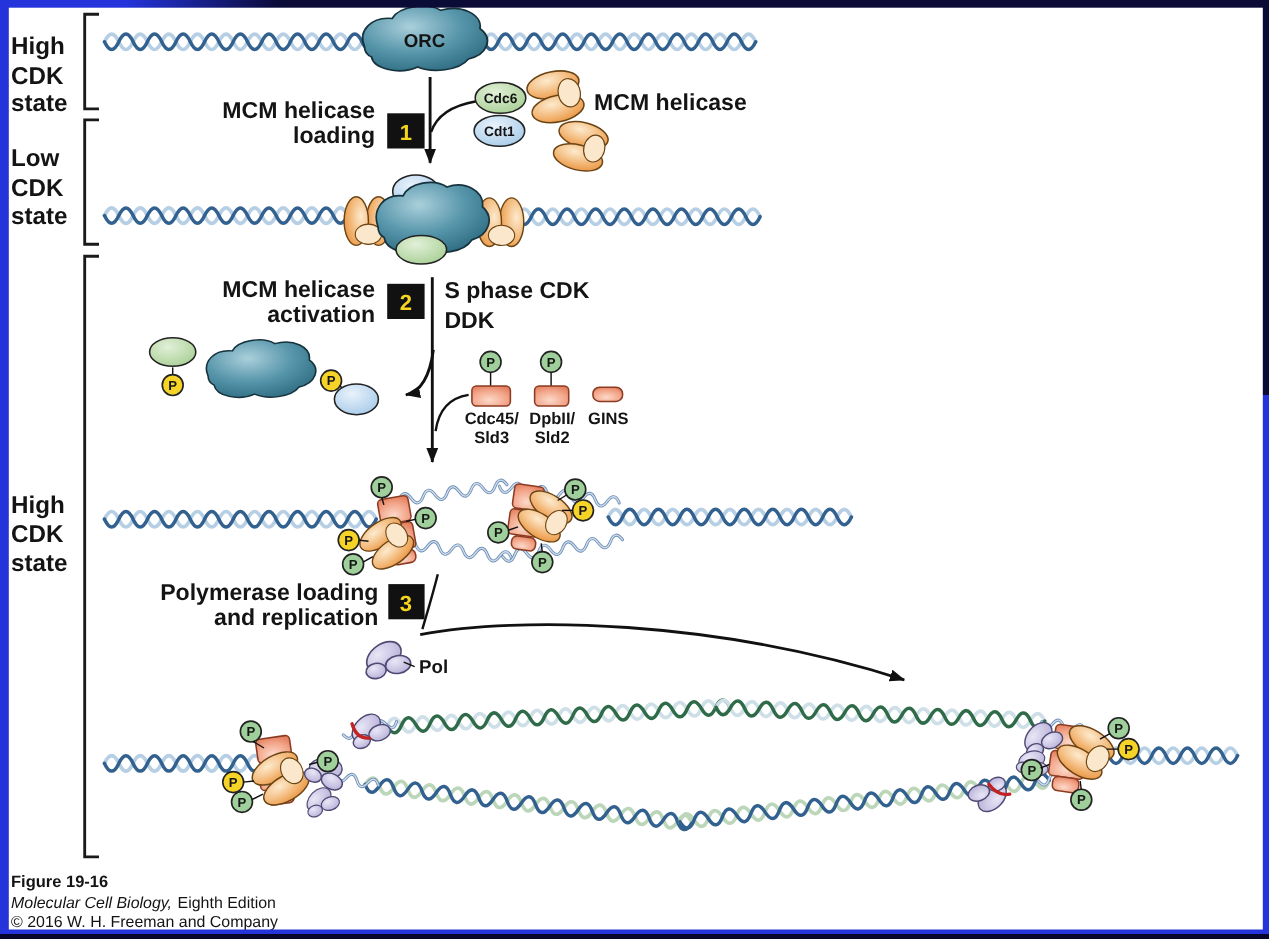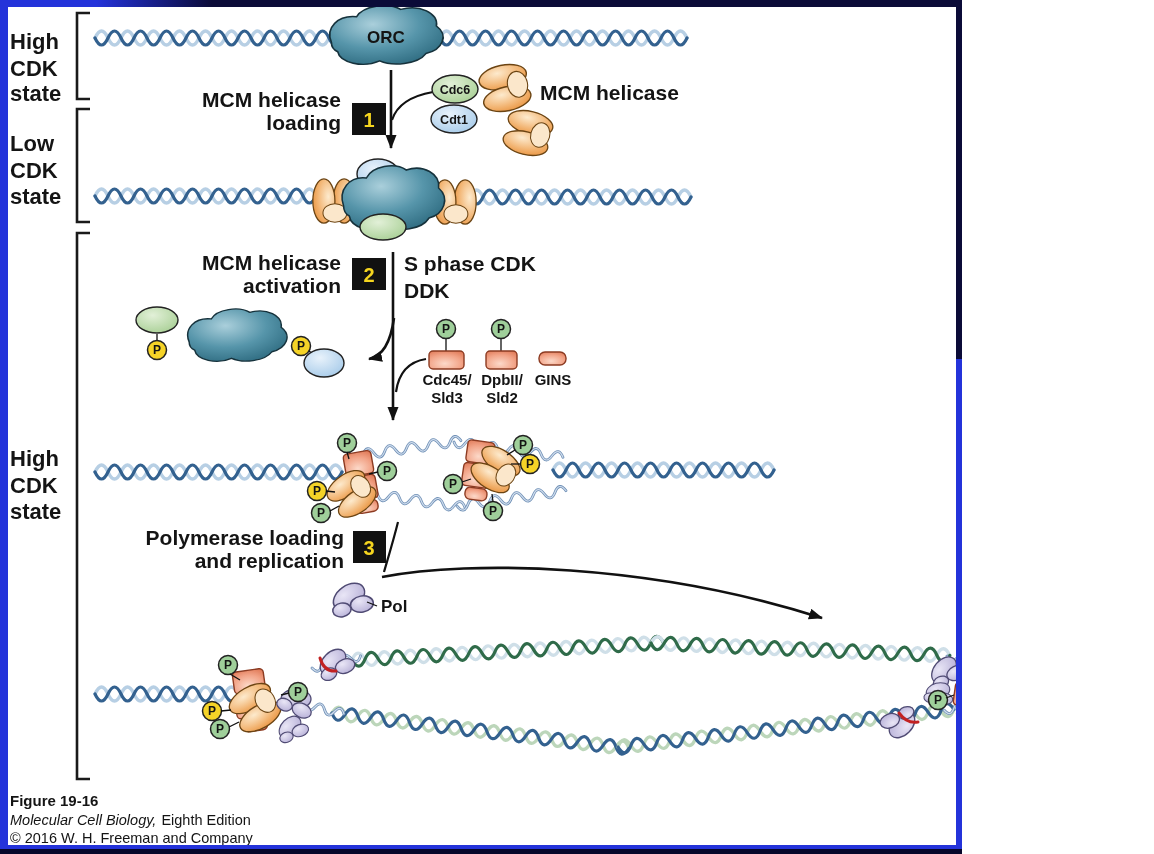--- a/index.html
+++ b/index.html
@@ -1,16 +1,16 @@
 <!DOCTYPE html>
 <html><head>
 <meta charset="utf-8">
 <style>
   html,body{margin:0;padding:0;background:#fff;}
-  #frame{position:relative;width:962px;height:854px;background:#fff;overflow:hidden;}
+  #frame{position:relative;width:1154px;height:854px;background:#fff;overflow:hidden;}
   #frame .edge{position:absolute;}
   #edge-top{left:0;top:0;width:100%;height:7px;background:linear-gradient(to right,#2433da 0 10%,#0b0b38 22%);}
   #edge-left{left:0;top:0;width:8px;height:100%;background:#2433da;}
   #edge-right{right:0;top:0;width:6px;height:100%;background:linear-gradient(to bottom,#0b0b38 0 42%,#2433da 42%);}
   #edge-bottom{left:0;bottom:0;width:100%;height:9px;background:linear-gradient(to bottom,#2433da 0 45%,#06062a 45%);}
   svg text{font-family:"Liberation Sans",sans-serif;fill:#141414;}
   .side{font-size:22px;font-weight:700;}
   .step{font-size:21px;font-weight:700;text-anchor:end;}
   .kin{font-size:21px;font-weight:700;}
   .molbig{font-size:21px;font-weight:700;}

